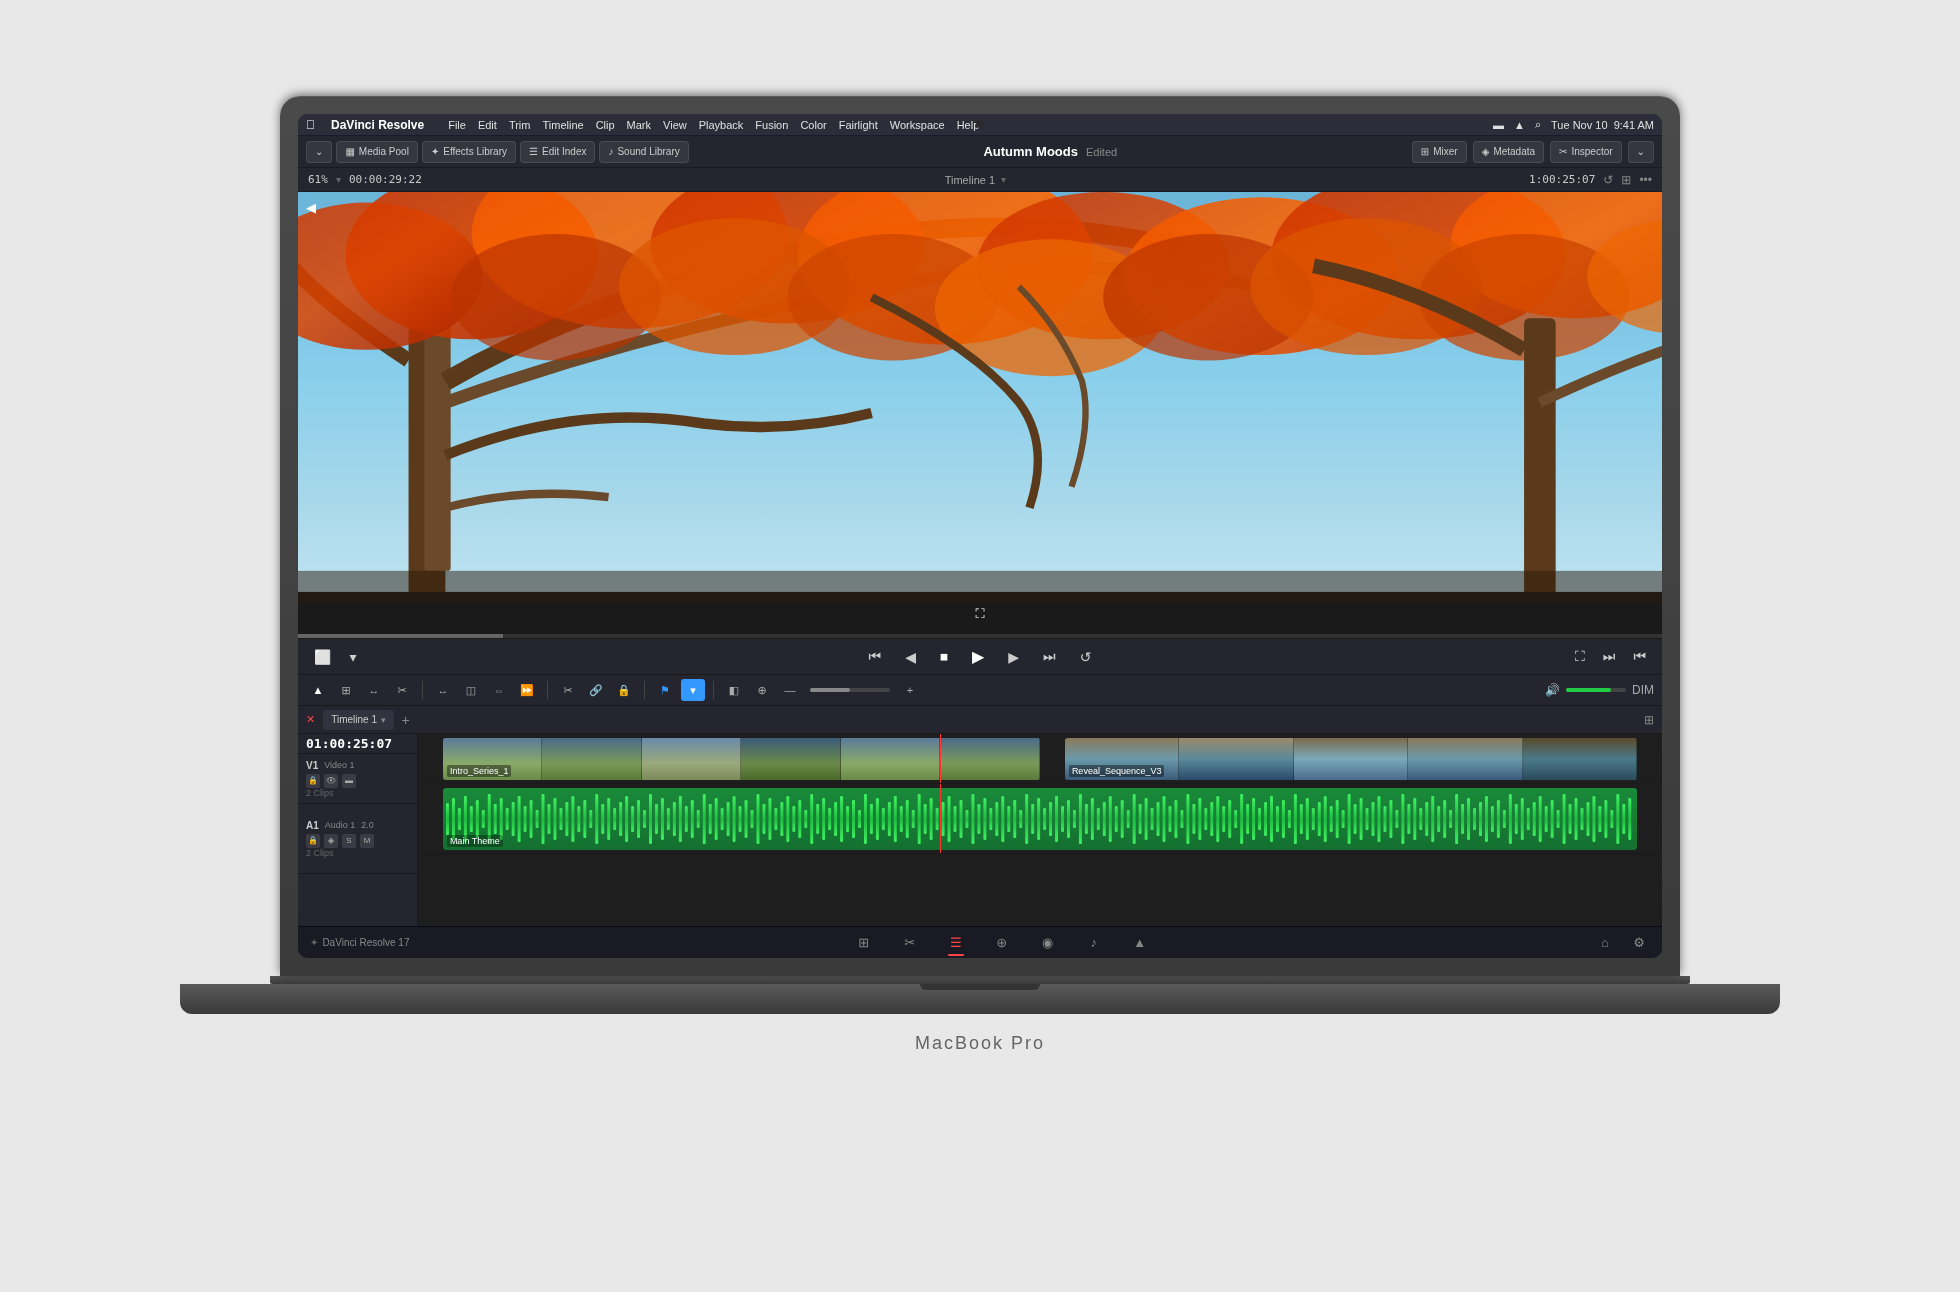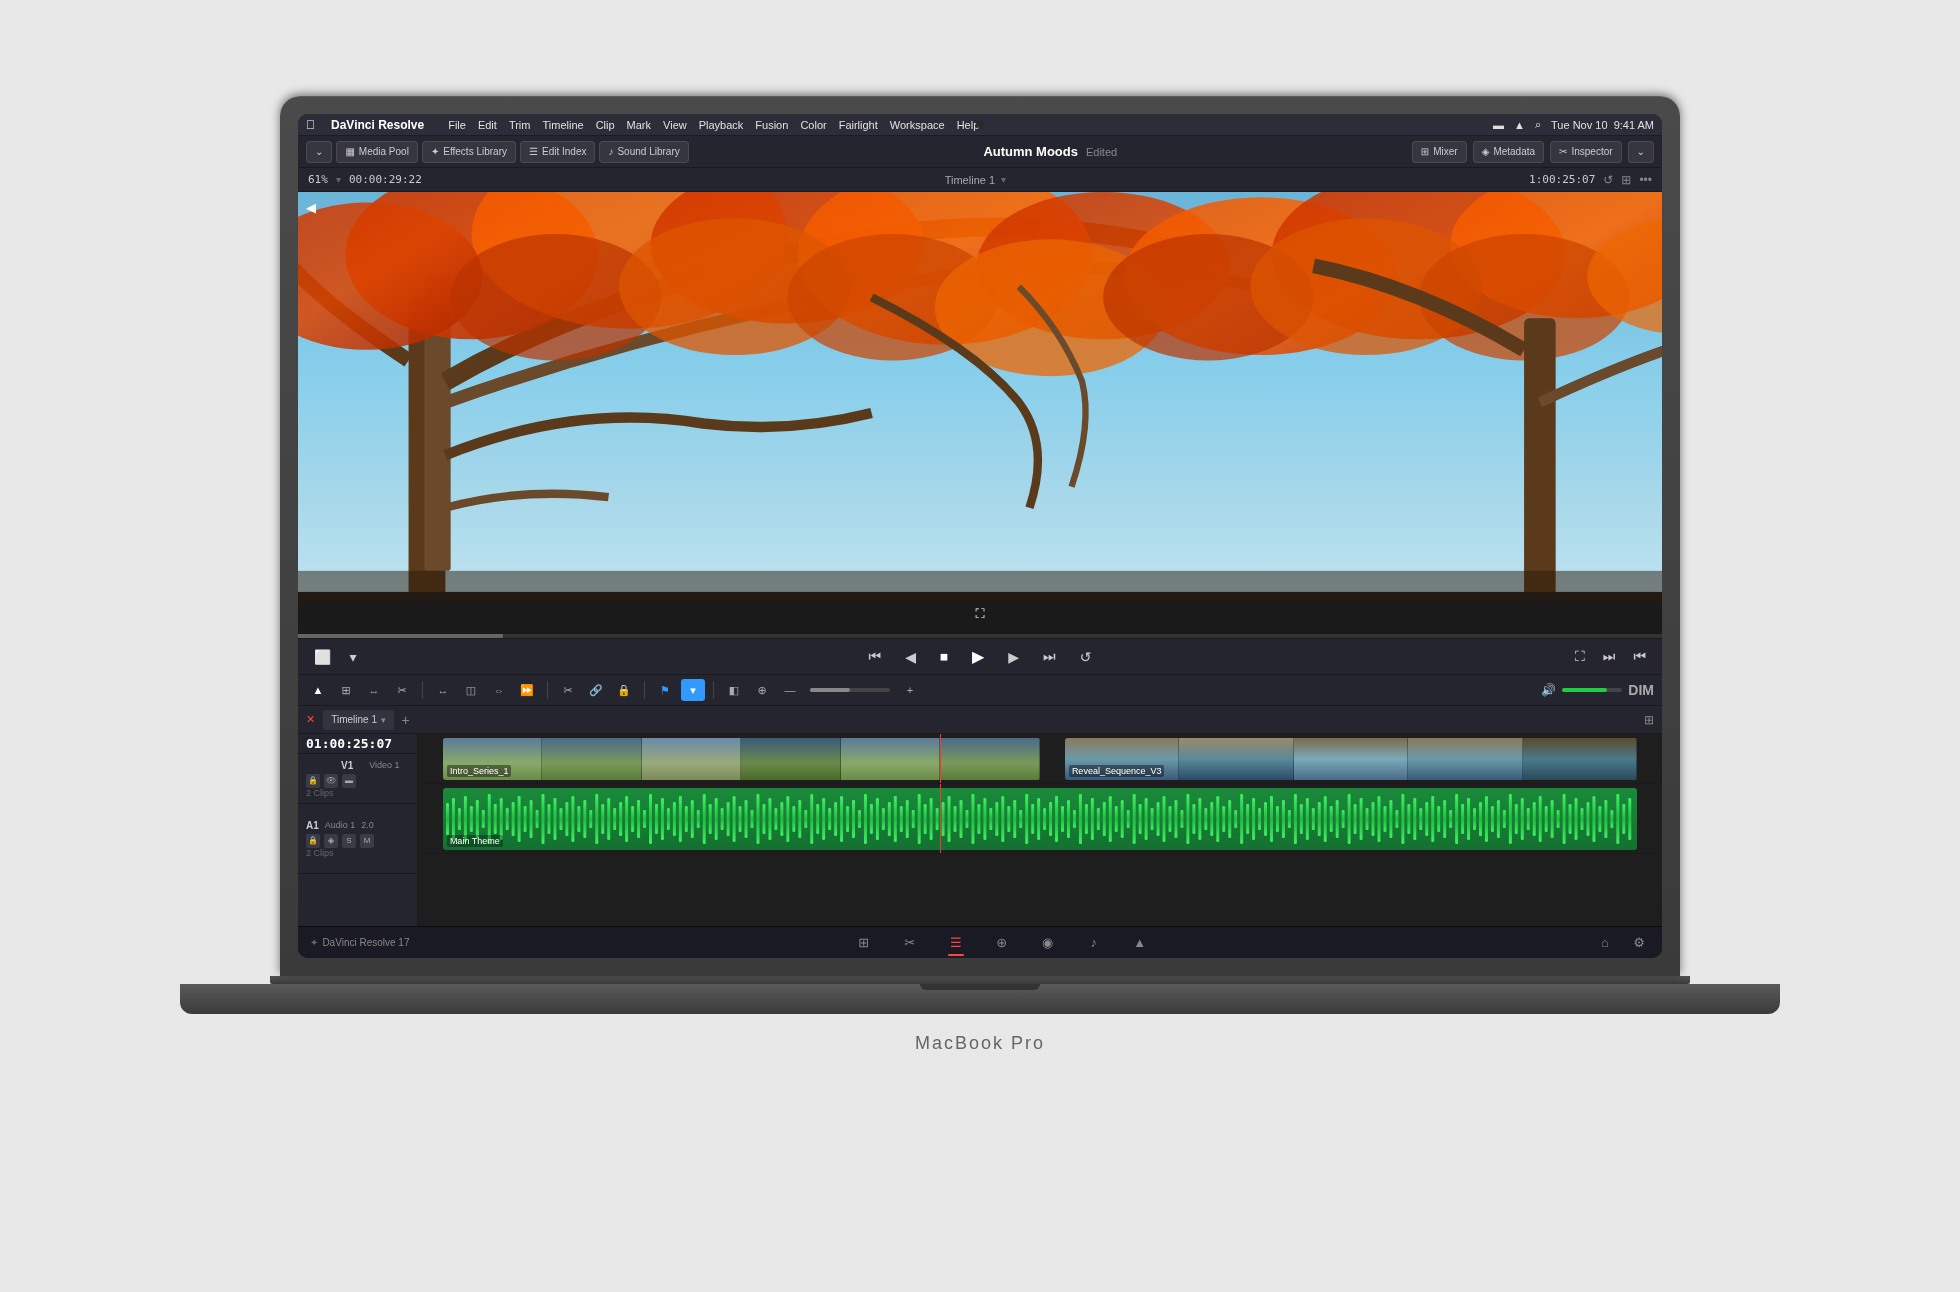--- a/index.html
+++ b/index.html
@@ -841,21 +841,21 @@
           <div style="width:80px; height:4px; background:#444; border-radius:2px; margin: 0 4px;">
             <div style="width:50%; height:100%; background:#888; border-radius:2px;"></div>
           </div>
           <div class="edit-btn">+</div>
 
           <div class="volume-slider-container">
             <span style="font-size:12px; color:#aaa;">🔊</span>
             <div class="volume-bar">
               <div class="volume-fill"></div>
             </div>
-            <span style="font-size:14px; color:#aaa;font-weight:bold;">DIM</span>
+            <span style="font-size:12px; color:#aaa;">DIM</span>
           </div>
         </div>
 
         <div class="timeline-area">
 
           <div class="timeline-header">
             <span style="color:#ff4444; font-size:11px; cursor:pointer;">✕</span>
             <div class="timeline-tab">
               <span>Timeline 1</span>
               <span class="timeline-tab-close">▾</span>
@@ -868,21 +868,21 @@
 
           <div class="timeline-content">
 
             <div class="timeline-tracks-label">
 
               <div style="height:20px; border-bottom:1px solid #1a1a1a; padding: 3px 8px; display:flex; align-items:center;">
                 <span style="font-size:13px; color:#ffffff; font-family:monospace; font-weight:bold;">01:00:25:07</span>
               </div>
 
               <div class="track-label">
-                <div style="display:flex; gap:16px; align-items:center;margin-left:35px;">
+                <div style="display:flex; gap:6px; align-items:center;">
                   <span class="track-name">V1</span>
                   <span style="font-size:9px; color:#888;">Video 1</span>
                 </div>
                 <div class="track-icons">
                   <div class="track-icon">🔒</div>
                   <div class="track-icon">👁</div>
                   <div class="track-icon">▬</div>
                 </div>
                 <span style="font-size:9px; color:#666;">2 Clips</span>
               </div>

